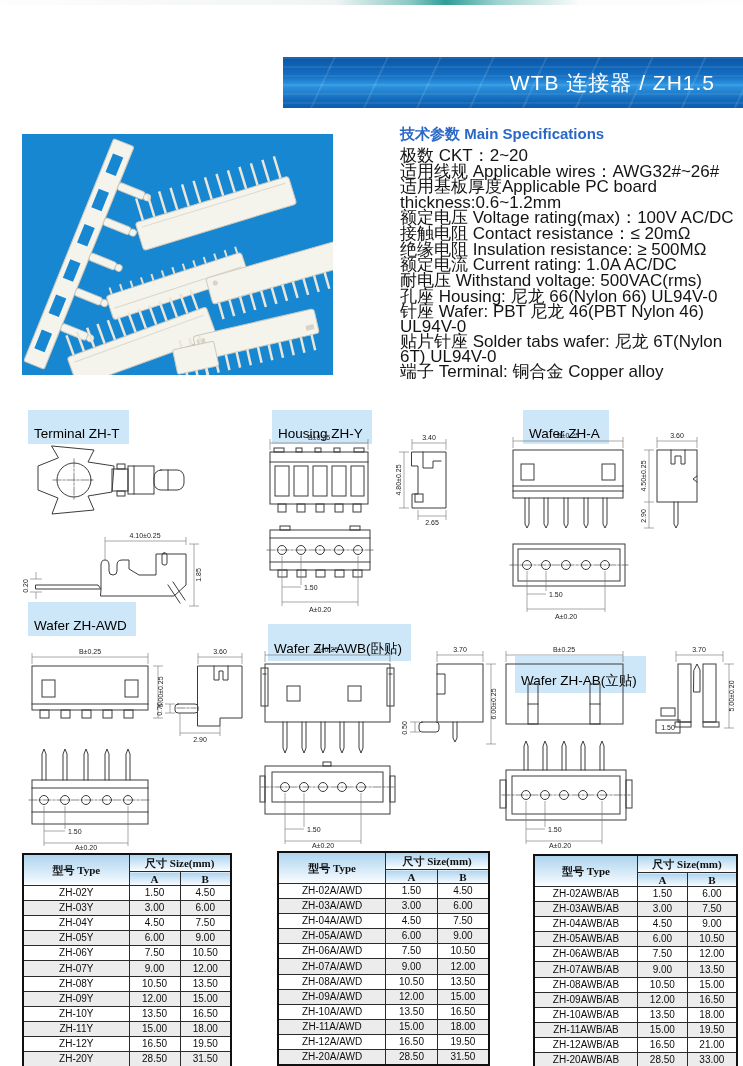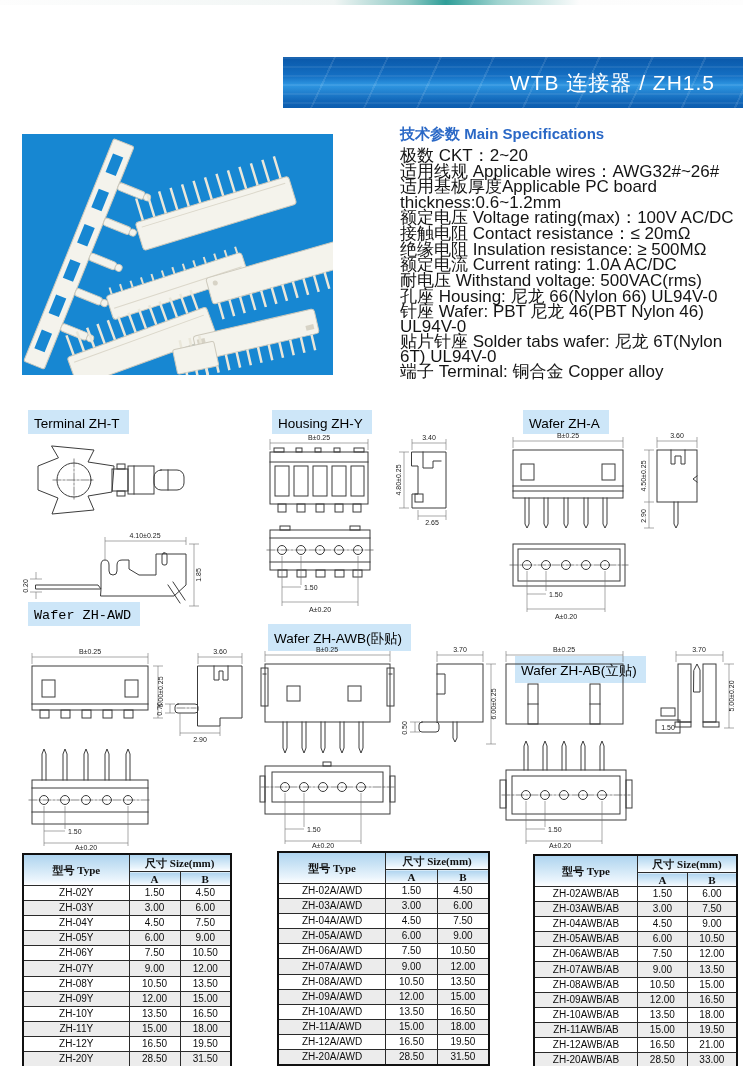--- a/index.html
+++ b/index.html
@@ -29,21 +29,21 @@
   .photo svg { display:block; }
   
   .specs { position:absolute; left:400px; top:125px; width:340px; }
   .material { position:absolute; left:400px; top:289px; width:340px; }
   .blk-title { color:#2a68c6; font-size:15px; font-weight:bold; margin-bottom:4px; }
   .blk-line { font-size:17px; line-height:15.6px; color:#141414; }
   .material .blk-line { line-height:15px; }
   
   .sec-title {
     position:absolute; background:#cde6f8; color:#000;
-    font-size:13.5px; padding:6px 9px 3px 6px; white-space:nowrap;
+    font-size:13.5px; padding:16px 9px 3px 6px; white-space:nowrap;
   }
   
   .panel { position:absolute; }
   .ln { stroke:#3c3c3c; fill:none; stroke-width:1; stroke-linecap:square; }
   .cl { stroke:#555; stroke-width:0.7; stroke-dasharray:8 2 2 2; fill:none; }
   .dim { stroke:#6f6f6f; stroke-width:0.6; fill:none; }
   .dt { font:7px "Liberation Sans", sans-serif; fill:#1a1a1a; }
   
   .tablewrap { position:absolute; }
   table.size-table { width:100%; border-collapse:collapse; table-layout:fixed; border:2px solid #111; background:#fff; }
@@ -151,21 +151,21 @@
   <div class="material">
     <div class="blk-line">孔座 Housing: 尼龙 66(Nylon 66) UL94V-0</div>
     <div class="blk-line">针座 Wafer: PBT 尼龙 46(PBT Nylon 46) UL94V-0</div>
     <div class="blk-line">贴片针座 Solder tabs wafer: 尼龙 6T(Nylon 6T) UL94V-0</div>
     <div class="blk-line">端子 Terminal: 铜合金 Copper alloy</div>
   </div>
 
   <span class="sec-title" style="left:28px;top:410px;">Terminal ZH-T</span>
   <span class="sec-title" style="left:272px;top:410px;">Housing ZH-Y</span>
   <span class="sec-title" style="left:523px;top:410px;">Wafer ZH-A</span>
-  <span class="sec-title" style="left:28px;top:602px;font-family:Liberation Mono, monospace;">Wafer ZH-AWD</span>
+  <span class="sec-title" style="left:28px;top:602px;">Wafer ZH-AWD</span>
   <span class="sec-title" style="left:268px;top:624px;">Wafer ZH-AWB(卧贴)</span>
   <span class="sec-title" style="left:515px;top:624px;margin-top:32px;">Wafer ZH-AB(立贴)</span>
 
   <div class="panel" style="left:22px;top:432px;">
     <svg width="235" height="190" viewBox="0 0 235 190">
       <g class="ln">
         <polygon points="30,14 72,18 66,30 92,34 90,60 66,64 72,78 30,82 36,66 16,58 16,34 36,26"></polygon>
         <circle cx="52" cy="48" r="17"></circle>
         <path class="cl" d="M31,48 H73 M52,27 V69"></path>
         <rect x="90" y="37" width="16" height="22"></rect>

